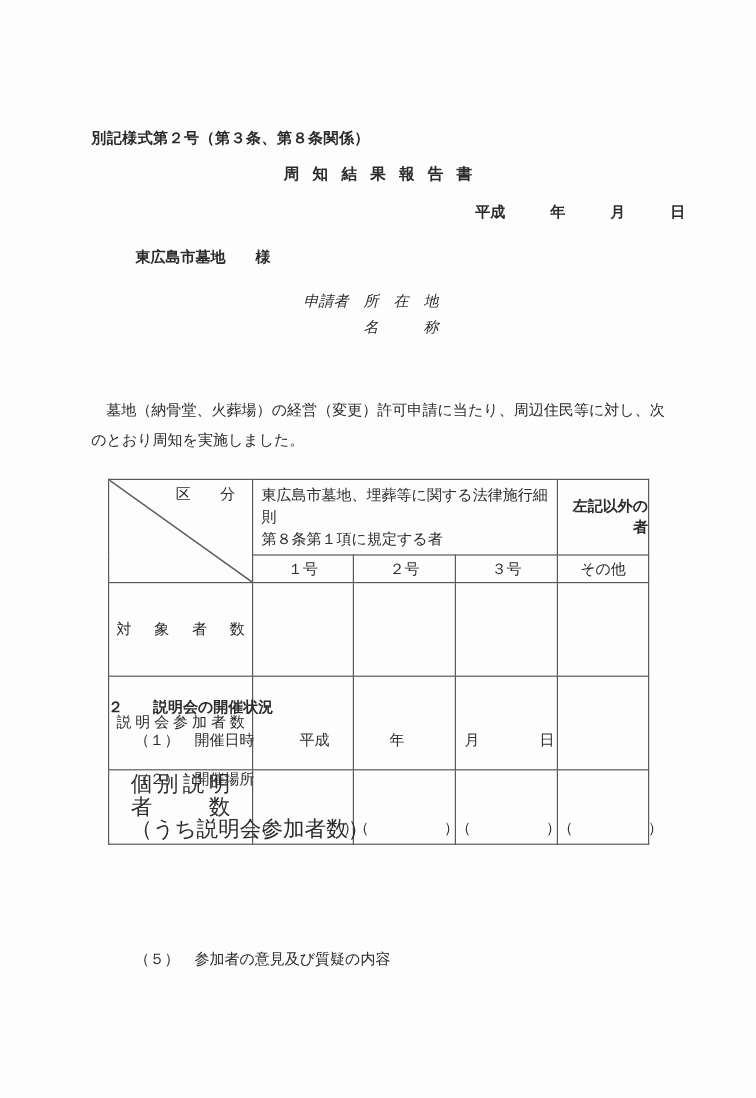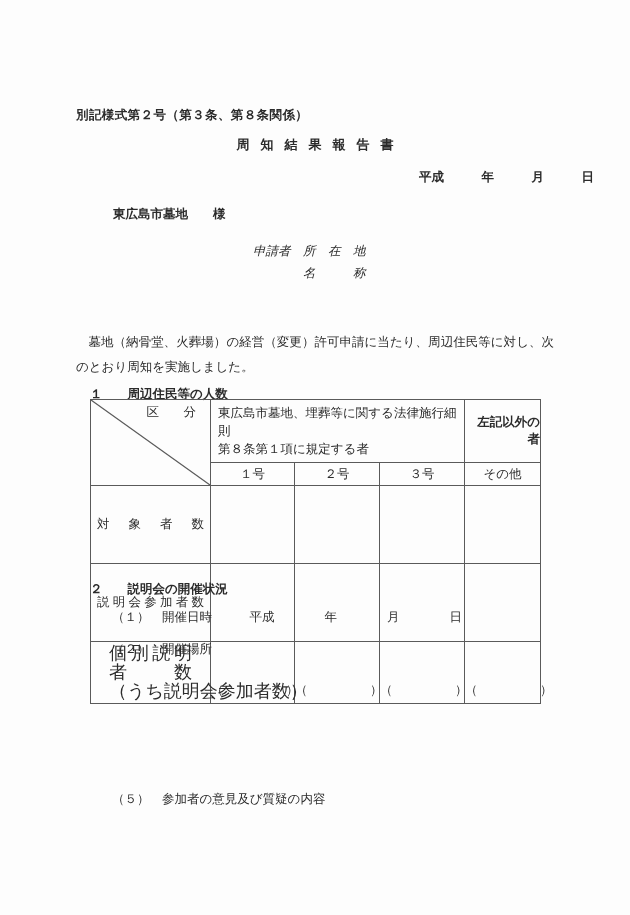--- a/index.html
+++ b/index.html
@@ -41,21 +41,20 @@
     letter-spacing: 11px;
     text-indent: 11px;
     white-space: pre;
   }
 
   .date-line {
     left: 396px;
     top: 169px;
     font-size: 12.5px;
     white-space: pre;
-    margin-left: 23px;
   }
 
   .addressee {
     left: 113px;
     top: 206px;
     font-size: 12.5px;
     white-space: pre;
   }
 
   
@@ -241,21 +240,20 @@
 
   <div class="applicant">
     <span class="applicant-row">申請者　所　在　地</span>
     <span class="applicant-row">　　　　名　　　称</span>
   </div>
 
   <div class="body-para">
     <span class="indent">墓地（納骨堂、火葬場）の経営（変更）許可申請に当たり、周辺住民等に対し、次の</span><span>とおり周知を実施しました。</span>
   </div>
 
-  <div class="abs sec-heading sec1">１　　周辺住民等の人数</div>
 
   <div class="tbl-wrap">
     <table class="main-tbl">
       <colgroup>
         <col class="c0">
           <col class="c1">
           <col class="c2">
           <col class="c3">
           <col class="c4">
       </colgroup>

